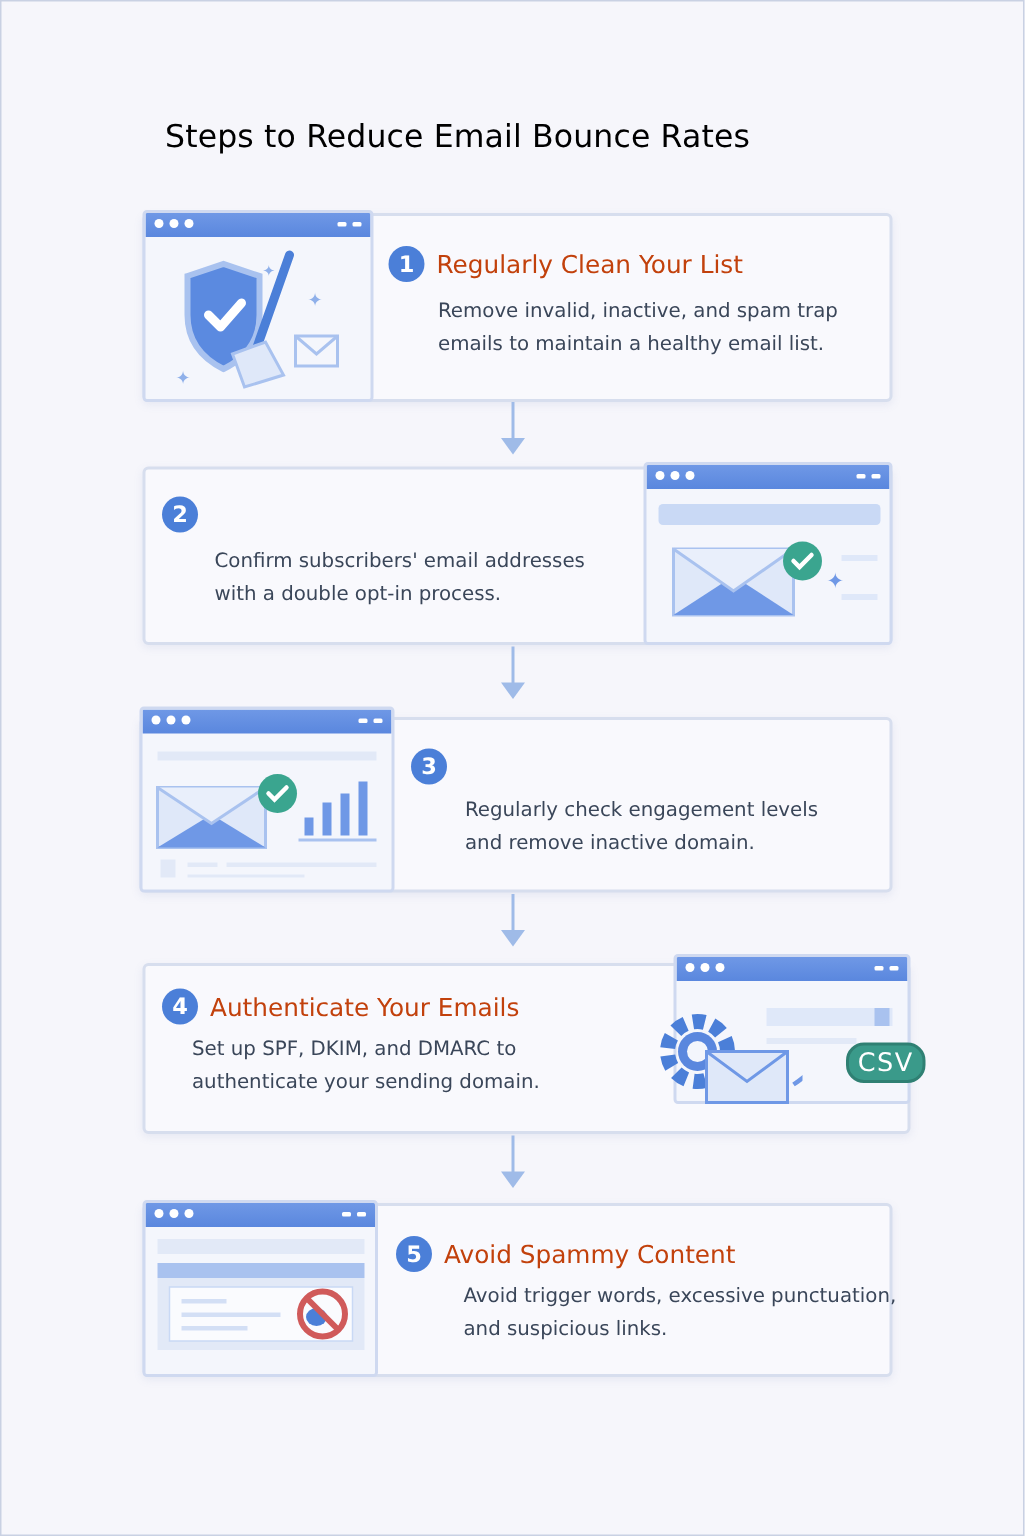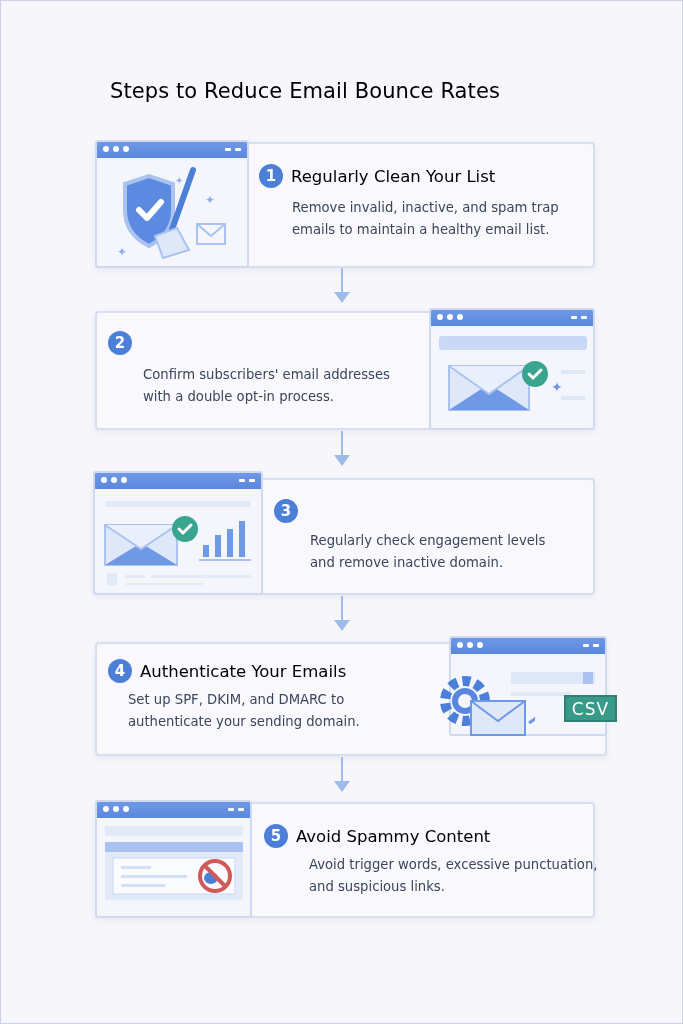--- a/index.html
+++ b/index.html
@@ -7,21 +7,21 @@
 .title{position:absolute;left:109px;top:78px;font-size:21px;color:#000000;letter-spacing:0.1px}
 .card{position:absolute;background:#f9f9fd;border:2px solid #d7deee;border-radius:4px;box-shadow:0 2px 6px rgba(120,140,190,0.12)}
 .win{position:absolute;background:#f4f6fc;border:2px solid #cfd9f0;border-radius:3px;overflow:hidden}
 .win .bar{height:16px;background:linear-gradient(#6f98e6,#5a87de);position:relative}
 .win .bar .dots{position:absolute;left:6px;top:4px;display:flex;gap:4px}
 .win .bar .dots span{width:6px;height:6px;border-radius:50%;background:#fff}
 .win .bar .dash{position:absolute;right:6px;top:6px;display:flex;gap:4px}
 .win .bar .dash span{width:6px;height:3px;background:#fff;border-radius:1px}
 .step-head{position:absolute;display:flex;align-items:center;gap:8px}
 .num{width:24px;height:24px;border-radius:50%;background:#4b7fd8;color:#fff;font-size:15px;font-weight:bold;display:flex;align-items:center;justify-content:center}
-.step-title{font-size:16.5px;color:#000000}
+.step-title{font-size:16.5px;color:#c2410c}
 .step-desc{position:absolute;font-size:13.2px;color:#3a4659;line-height:22px}
 .arrow{position:absolute;width:20px;height:38px}
 .arrow .line{position:absolute;left:9px;top:0;width:2px;height:28px;background:#9fbbe8}
 .arrow .head{position:absolute;left:2px;top:24px;width:0;height:0;border-left:8px solid transparent;border-right:8px solid transparent;border-top:11px solid #9fbbe8}
 </style>
 </head>
 <body>
 
 <div class="title">Steps to Reduce Email Bounce Rates</div>
 
@@ -166,21 +166,21 @@
   </svg>
 </div>
 <svg style="position:absolute;left:434px;top:668px" width="100" height="72" viewBox="0 0 100 72">
   <circle cx="30" cy="32" r="20" fill="none" stroke="#4b7fd8" stroke-width="10" stroke-dasharray="8 5"></circle>
   <circle cx="30" cy="32" r="13" fill="#5a87de"></circle>
   <circle cx="30" cy="32" r="7" fill="#f4f6fc"></circle>
   <rect x="36" y="32" width="54" height="34" fill="#dfe8f9" stroke="#6f98e6" stroke-width="2"></rect>
   <path d="M36 32 L63 52 L90 32" stroke="#6f98e6" stroke-width="2" fill="none"></path>
   <path d="M94 54 Q106 46 116 34" stroke="#6f98e6" stroke-width="3" fill="none"></path>
 </svg>
-<div style="position:absolute;left:563px;top:694px;width:53px;height:27px;background:#3a9a8a;border:2px solid #2f8073;color:#fff;font-size:17px;border-radius:0;display:flex;align-items:center;justify-content:center;letter-spacing:1px">CSV</div>
+<div style="position:absolute;left:563px;top:694px;width:53px;height:27px;background:#3a9a8a;border:2px solid #2f8073;color:#fff;font-size:17px;border-radius:12px;display:flex;align-items:center;justify-content:center;letter-spacing:1px">CSV</div>
 <div class="step-head" style="left:107px;top:658px">
   <div class="num">4</div>
   <div class="step-title">Authenticate Your Emails</div>
 </div>
 <div class="step-desc" style="left:127px;top:688px">
   <div>Set up SPF, DKIM, and DMARC to</div>
   <div>authenticate your sending domain.</div>
 </div>
 
 <div class="arrow" style="left:331px;top:756px">

